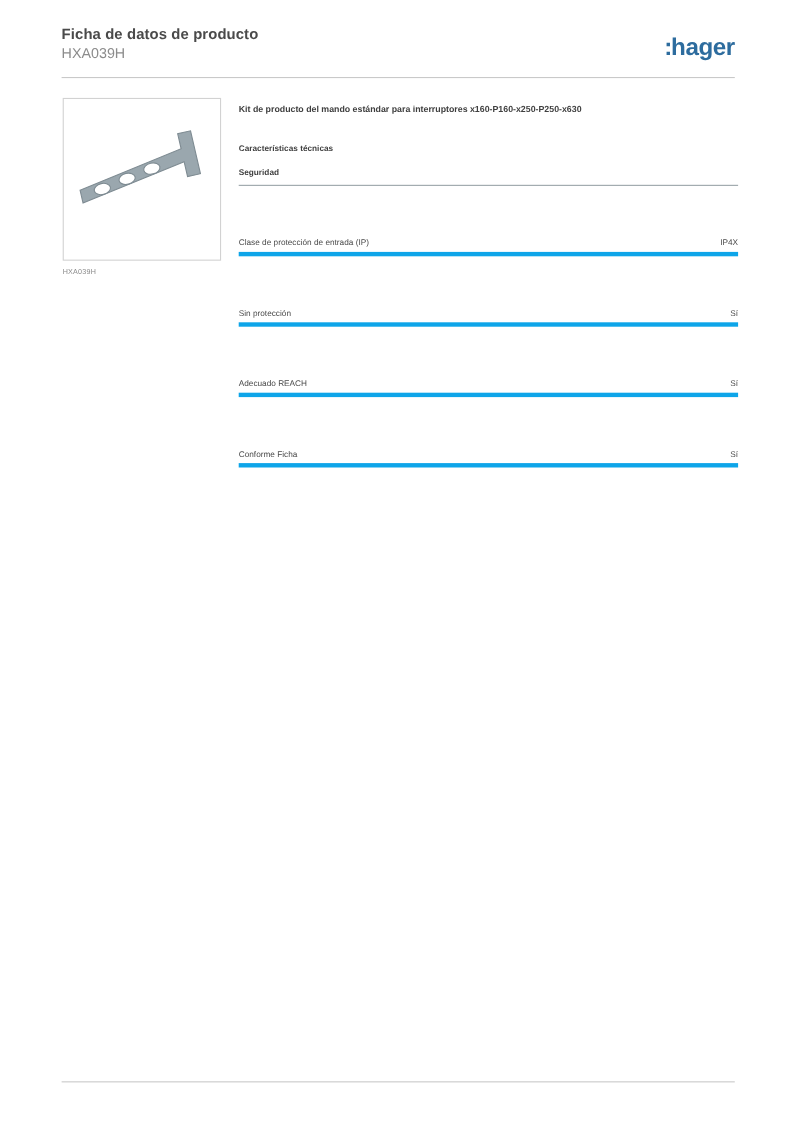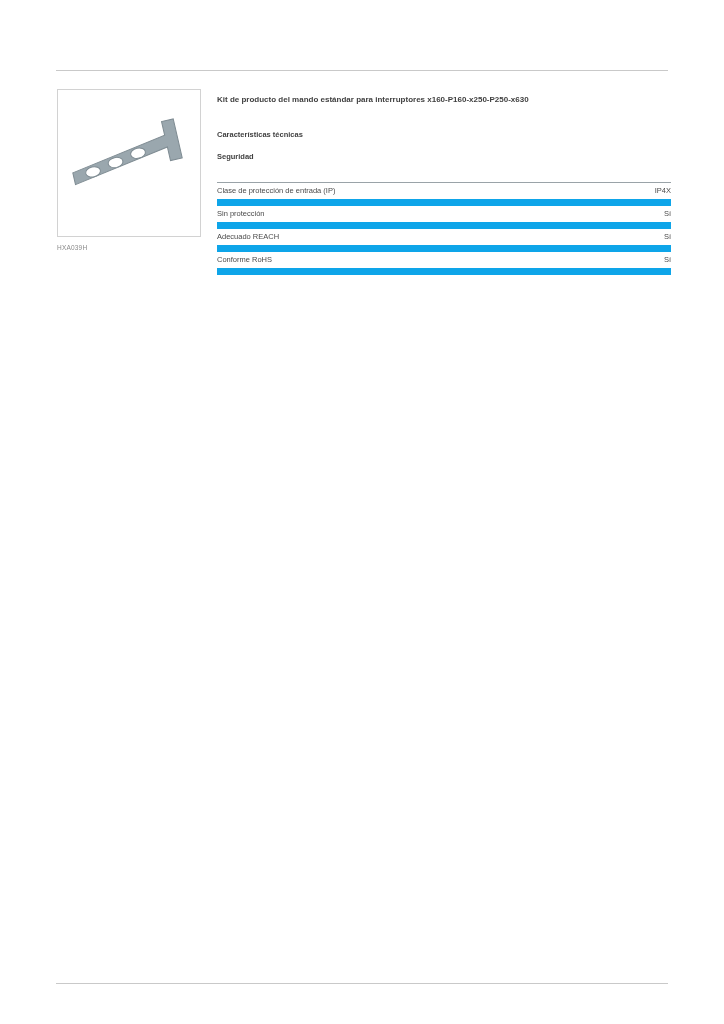--- a/index.html
+++ b/index.html
@@ -109,35 +109,36 @@
     font-size: 7.5px;
     font-weight: bold;
     color: #3f3f3f;
     margin-bottom: 13px;
     margin-top: 20px;
   }
   .group-title {
     font-size: 7.5px;
     font-weight: bold;
     color: #3f3f3f;
-    padding-bottom: 21px;
+    padding-bottom: 7px;
     border-bottom: 1px solid #9aa3a8;
     margin-top: 16px;
   }
   .group-title.first { margin-top: 0; }
 
   .spec-row {
     display: flex;
     justify-content: space-between;
     align-items: baseline;
     font-size: 7.5px;
     color: #4a4a4a;
     padding: 3px 0 3px 0;
-    border-bottom: 7px solid #0ea5e9;
+    border-bottom: 4px solid #0ea5e9;
     line-height: 10px;
+    margin-top: 44px;
   }
   .spec-label {
     text-align: left;
   }
   .spec-value {
     text-align: right;
     white-space: nowrap;
     padding-left: 10px;
   }
 
@@ -179,20 +180,27 @@
     top: 0;
     font-weight: bold;
     color: #4a4a4a;
   }
 </style>
 </head>
 <body>
 
 <div class="page">
 
+  <div class="header">
+    <div class="doc-title">Ficha de datos de producto</div>
+    <div class="doc-subtitle">HXA039H</div>
+    <div class="logo">
+      <span class="colon">:</span><span>hager</span>
+    </div>
+  </div>
   <div class="header-rule"></div>
 
   <div class="product-figure">
     <svg width="142" height="146" viewBox="0 0 142 146" xmlns="http://www.w3.org/2000/svg">
       <g transform="rotate(-13 71 73)">
         <path d="M14 70 L112 54 L112 40 L124 40 L124 80 L112 80 L112 66 L14 82 Z" fill="#9aa7ae" stroke="#7e8b92" stroke-width="1"></path>
         <ellipse cx="34" cy="73.5" rx="7.5" ry="5" fill="#ffffff" stroke="#7e8b92" stroke-width="1"></ellipse>
         <ellipse cx="58" cy="69.5" rx="7.5" ry="5" fill="#ffffff" stroke="#7e8b92" stroke-width="1"></ellipse>
         <ellipse cx="82" cy="65.5" rx="7.5" ry="5" fill="#ffffff" stroke="#7e8b92" stroke-width="1"></ellipse>
       </g>
@@ -212,20 +220,20 @@
 
     <div class="spec-row">
       <span class="spec-label">Sin protección</span>
       <span class="spec-value">Sí</span>
     </div>
     <div class="spec-row">
       <span class="spec-label">Adecuado REACH</span>
       <span class="spec-value">Sí</span>
     </div>
     <div class="spec-row">
-      <span class="spec-label">Conforme RoHS</span>
+      <span class="spec-label">Conforme Ficha</span>
       <span class="spec-value">Sí</span>
     </div>
   </div>
 
   <div class="footer-rule"></div>
 
 </div>
 
 </body></html>

